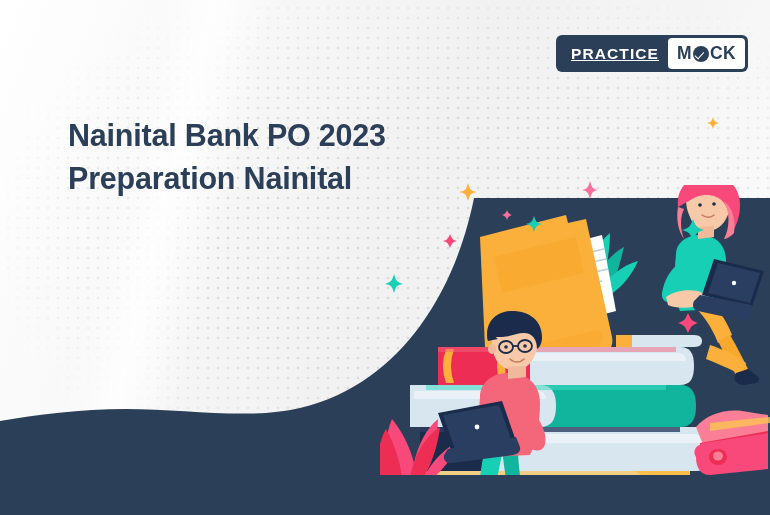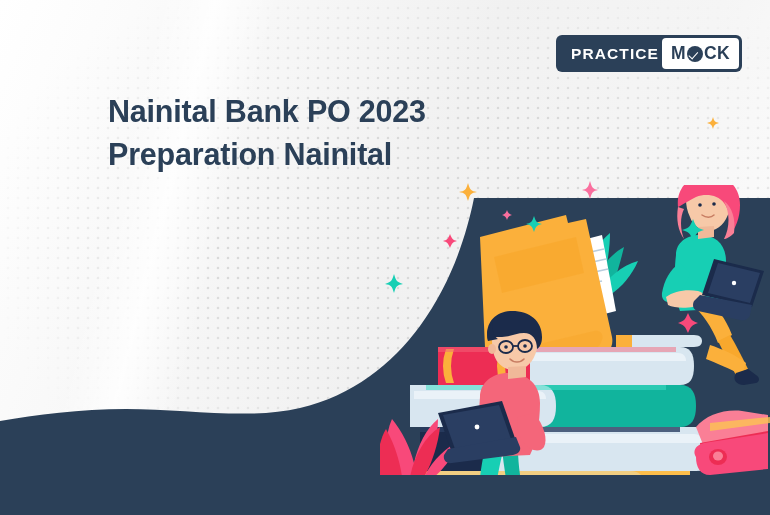--- a/index.html
+++ b/index.html
@@ -48,23 +48,22 @@
     position: absolute;
     inset: 0;
     width: 770px;
     height: 515px;
   }
 
   
   .title-block {
     position: absolute;
     left: 68px;
-    top: 90px;
+    top: 114px;
     width: 420px;
-    margin-left: 40px;
   }
   .title-line {
     font-size: 30.5px;
     font-weight: 700;
     letter-spacing: -0.2px;
     line-height: 43px;
     color: #2b4058;
     white-space: nowrap;
   }
 
@@ -79,21 +78,22 @@
     background: #2b4058;
     border-radius: 6px;
     padding: 3px;
     box-sizing: border-box;
   }
   .logo-practice {
     color: #ffffff;
     font-size: 15.5px;
     font-weight: 700;
     letter-spacing: 1.1px;
-    padding: 0 3px 0 12px;
+    padding: 0 9px 0 12px;
+    text-decoration: underline;
   }
   .logo-mock {
     background: #ffffff;
     border-radius: 4px;
     height: 100%;
     display: flex;
     align-items: center;
     padding: 0 9px;
     color: #2b4058;
     font-size: 17.5px;

